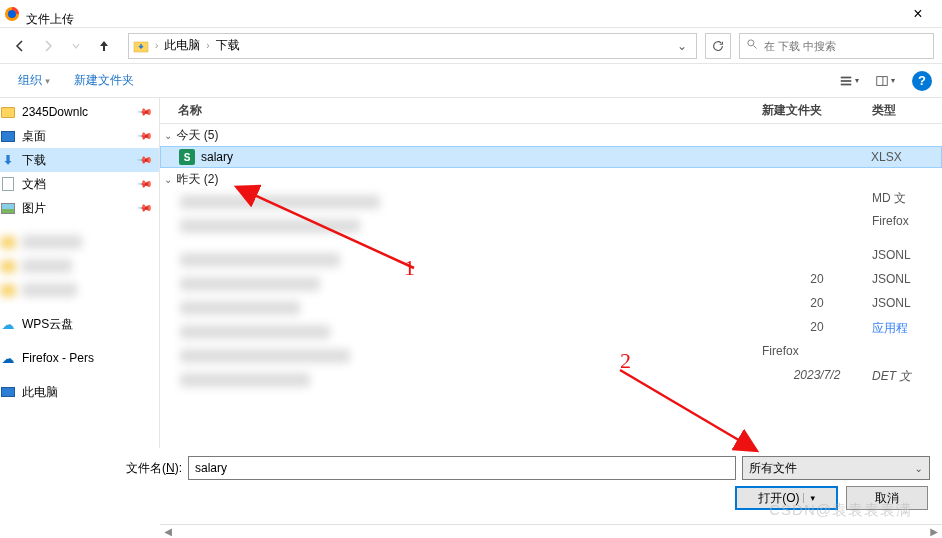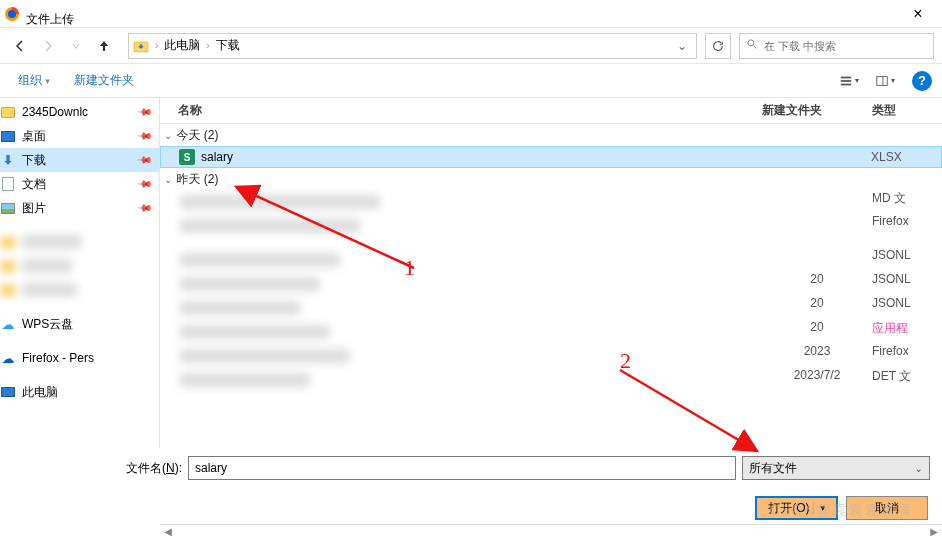--- a/index.html
+++ b/index.html
@@ -73,28 +73,28 @@
     .blur-zone { filter: blur(4px); position: relative; }
     .blur-row { height: 24px; display: flex; align-items: center; padding-left: 20px; }
     .blur-box { background: #ddd; height: 14px; border-radius: 2px; }
     
     
     .scroll-track { position: absolute; bottom: 0; left: 160px; right: 0; height: 14px; border-top: 1px solid #e0e0e0; display: flex; align-items: center; }
     .scroll-arrow { width: 16px; text-align: center; color: #888; font-size: 10px; }
     
     
     .footer { padding: 8px 12px; }
-    .filename-row { display: flex; align-items: center; margin-bottom: 16px; }
+    .filename-row { display: flex; align-items: center; margin-bottom: 6px; }
     .filename-row .lbl { width: 176px; text-align: right; padding-right: 6px; }
     .filename-row .lbl .hotkey { text-decoration: underline; }
     .filename-input { flex: 1; height: 24px; border: 1px solid #7a7a7a; padding: 0 6px; font-size: 12px; outline: none; }
     .filetype-select { width: 188px; height: 24px; border: 1px solid #7a7a7a; margin-left: 6px; padding: 0 20px 0 6px; font-size: 12px; background: #e8e8e8; position: relative; display: flex; align-items: center; cursor: pointer; }
     .filetype-select .drop { position: absolute; right: 6px; font-size: 10px; color: #555; }
     .btn-row { display: flex; justify-content: flex-end; gap: 8px; padding-right: 2px; }
-    .win-btn { min-width: 82px; height: 24px; border: 1px solid #888; background: #fdba74; display: flex; align-items: center; justify-content: center; padding: 0 12px; cursor: pointer; font-size: 12px; }
+    .win-btn { min-width: 82px; height: 24px; border: 1px solid #888; background: #e5e5e5; display: flex; align-items: center; justify-content: center; padding: 0 22px; cursor: pointer; font-size: 12px; }
     .win-btn.primary { border: 1px solid #0078d7; box-shadow: inset 0 0 0 1px #0078d7; }
     .win-btn .drop { margin-left: 4px; font-size: 9px; border-left: 1px solid #aaa; padding-left: 6px; }
     
     
     .arrow-svg { position: absolute; pointer-events: none; }
     .anno-label { position: absolute; color: #e11; font-size: 22px; font-family: "Times New Roman", serif; pointer-events: none; }
     .watermark { position: absolute; right: 30px; bottom: 18px; color: rgba(180,180,180,0.55); font-size: 15px; letter-spacing: 1px; pointer-events: none; }
   </style>
 </head>
 <body>
@@ -262,21 +262,21 @@
 
   <div class="file-area">
     <div class="file-header">
       <span class="fh-name">名称</span>
       <span class="fh-date">新建文件夹</span>
       <span class="fh-type">类型</span>
     </div>
     <div class="file-list">
       <div class="group-header">
         <span class="chev">⌄</span>
-        <span>今天 (2)</span>
+        <span>今天 (5)</span>
       </div>
       <div class="file-row selected">
         <span class="fi-icon">
             <span class="xlsx-icon">S</span>
           </span>
         <span class="fi-name">salary</span>
         <span class="fi-date"></span>
         <span class="fi-type">XLSX</span>
       </div>
       <div class="group-header">
@@ -329,27 +329,26 @@
           <div style="height:24px;display:flex;">
               <span style="width:110px;color:#555">20</span>
               <span style="color:#555">JSONL</span>
             </div>
           <div style="height:24px;display:flex;">
               <span style="width:110px;color:#555">20</span>
               <span style="color:#555">JSONL</span>
             </div>
           <div style="height:24px;display:flex;">
               <span style="width:110px;color:#555">20</span>
-              <span style="color:#ec4899">应用程</span>
-            </div>
-          <div style="height:24px;display:flex;">
-              <span style="width:110px;color:#555">2023</span>
+              <span style="color:#3b82f6">应用程</span>
+            </div>
+          <div style="height:24px;display:flex;">
               <span style="color:#555">Firefox</span>
             </div>
-          <div style="height:24px;display:flex;">
+          <div style="height:24px;display:flex;font-style:italic;">
               <span style="width:110px;color:#555">2023/7/2</span>
               <span style="color:#555">DET 文</span>
             </div>
         </div>
       </div>
     </div>
   </div>
 </div>
 
 <div class="scroll-track">

